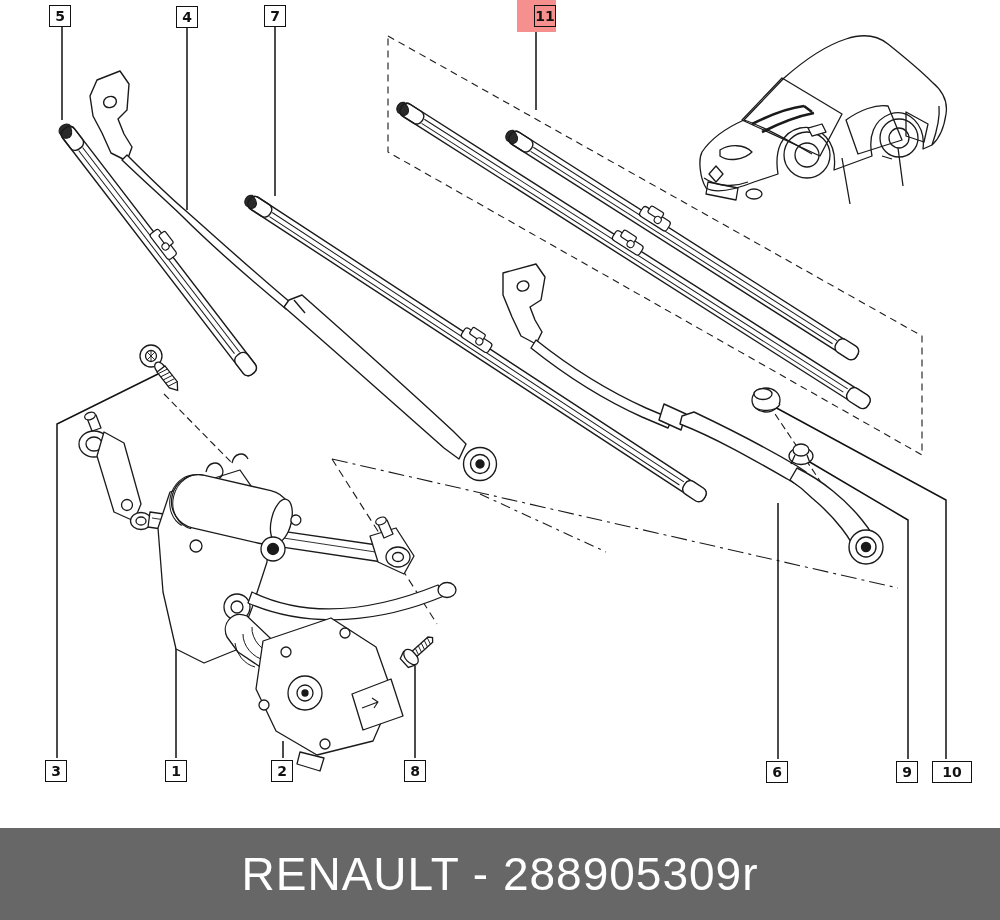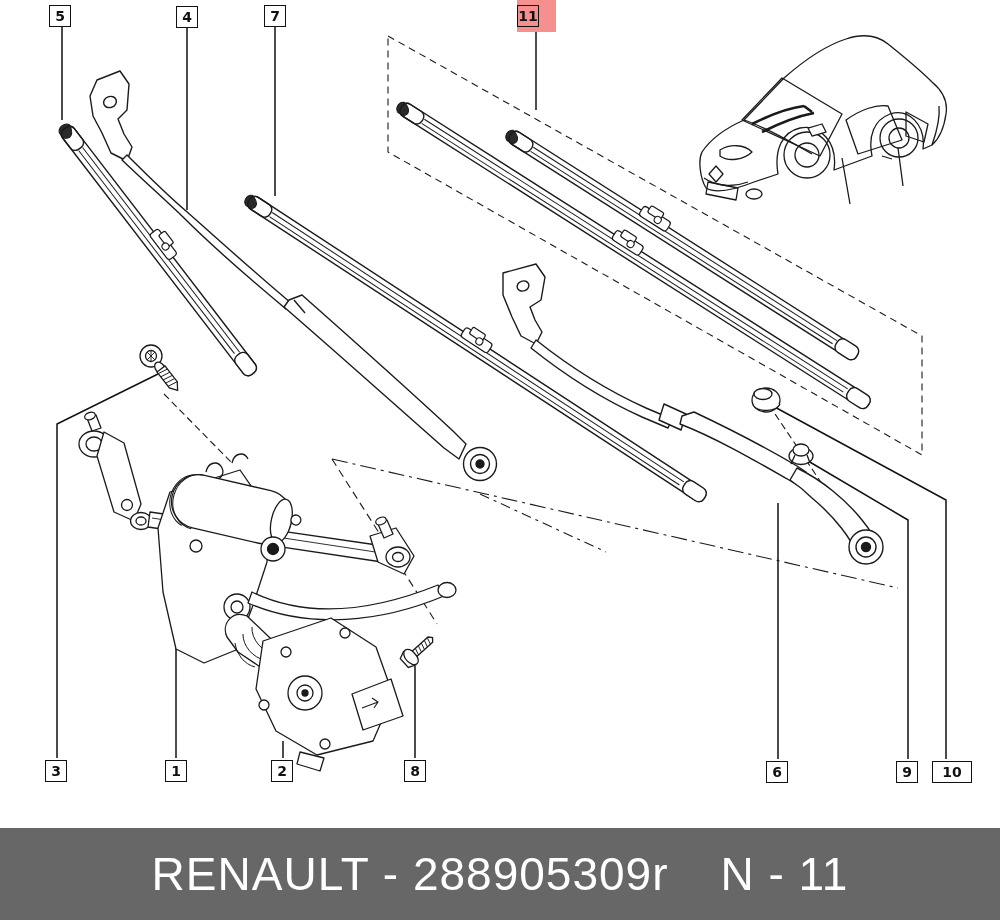--- a/index.html
+++ b/index.html
@@ -4,21 +4,21 @@
 <style>
   html,body{margin:0;padding:0;background:#fff;}
   #stage{position:relative;width:1000px;height:920px;background:#ffffff;overflow:hidden;
          font-family:"Liberation Sans","DejaVu Sans",sans-serif;}
   #drawing{position:absolute;left:0;top:0;}
   .callout{position:absolute;width:22px;height:22px;background:#ffffff;border:1.6px solid #111;
            display:flex;align-items:center;justify-content:center;
            font:bold 14px "DejaVu Sans","Liberation Sans",sans-serif;color:#111;box-sizing:border-box;}
   .callout.wide{width:40px;}
   .hl-pad{position:absolute;left:517px;top:0px;width:39px;height:32px;background:#f5908e;
-          display:flex;align-items:center;justify-content:flex-start;}
+          display:flex;align-items:center;justify-content:flex-end;}
   .hl-pad .callout{position:static;}
   #banner{position:absolute;left:0;top:828px;width:1000px;height:92px;background:#676767;
           display:flex;align-items:center;justify-content:center;gap:52px;}
   #banner span{color:#ffffff;font:400 46px "Liberation Sans","DejaVu Sans",sans-serif;letter-spacing:1px;white-space:nowrap;}
 </style>
 </head>
 <body>
 
 <div id="stage">
 
@@ -253,16 +253,15 @@
     </div>
 <div class="callout" style="left:896px;top:761px">
       <span>9</span>
     </div>
 <div class="callout wide" style="left:932px;top:761px">
       <span>10</span>
     </div>
 
 <div id="banner">
   <span>RENAULT - 288905309r</span>
-  <span>N - 11</span>
 </div>
 
 </div>
 
 </body></html>

